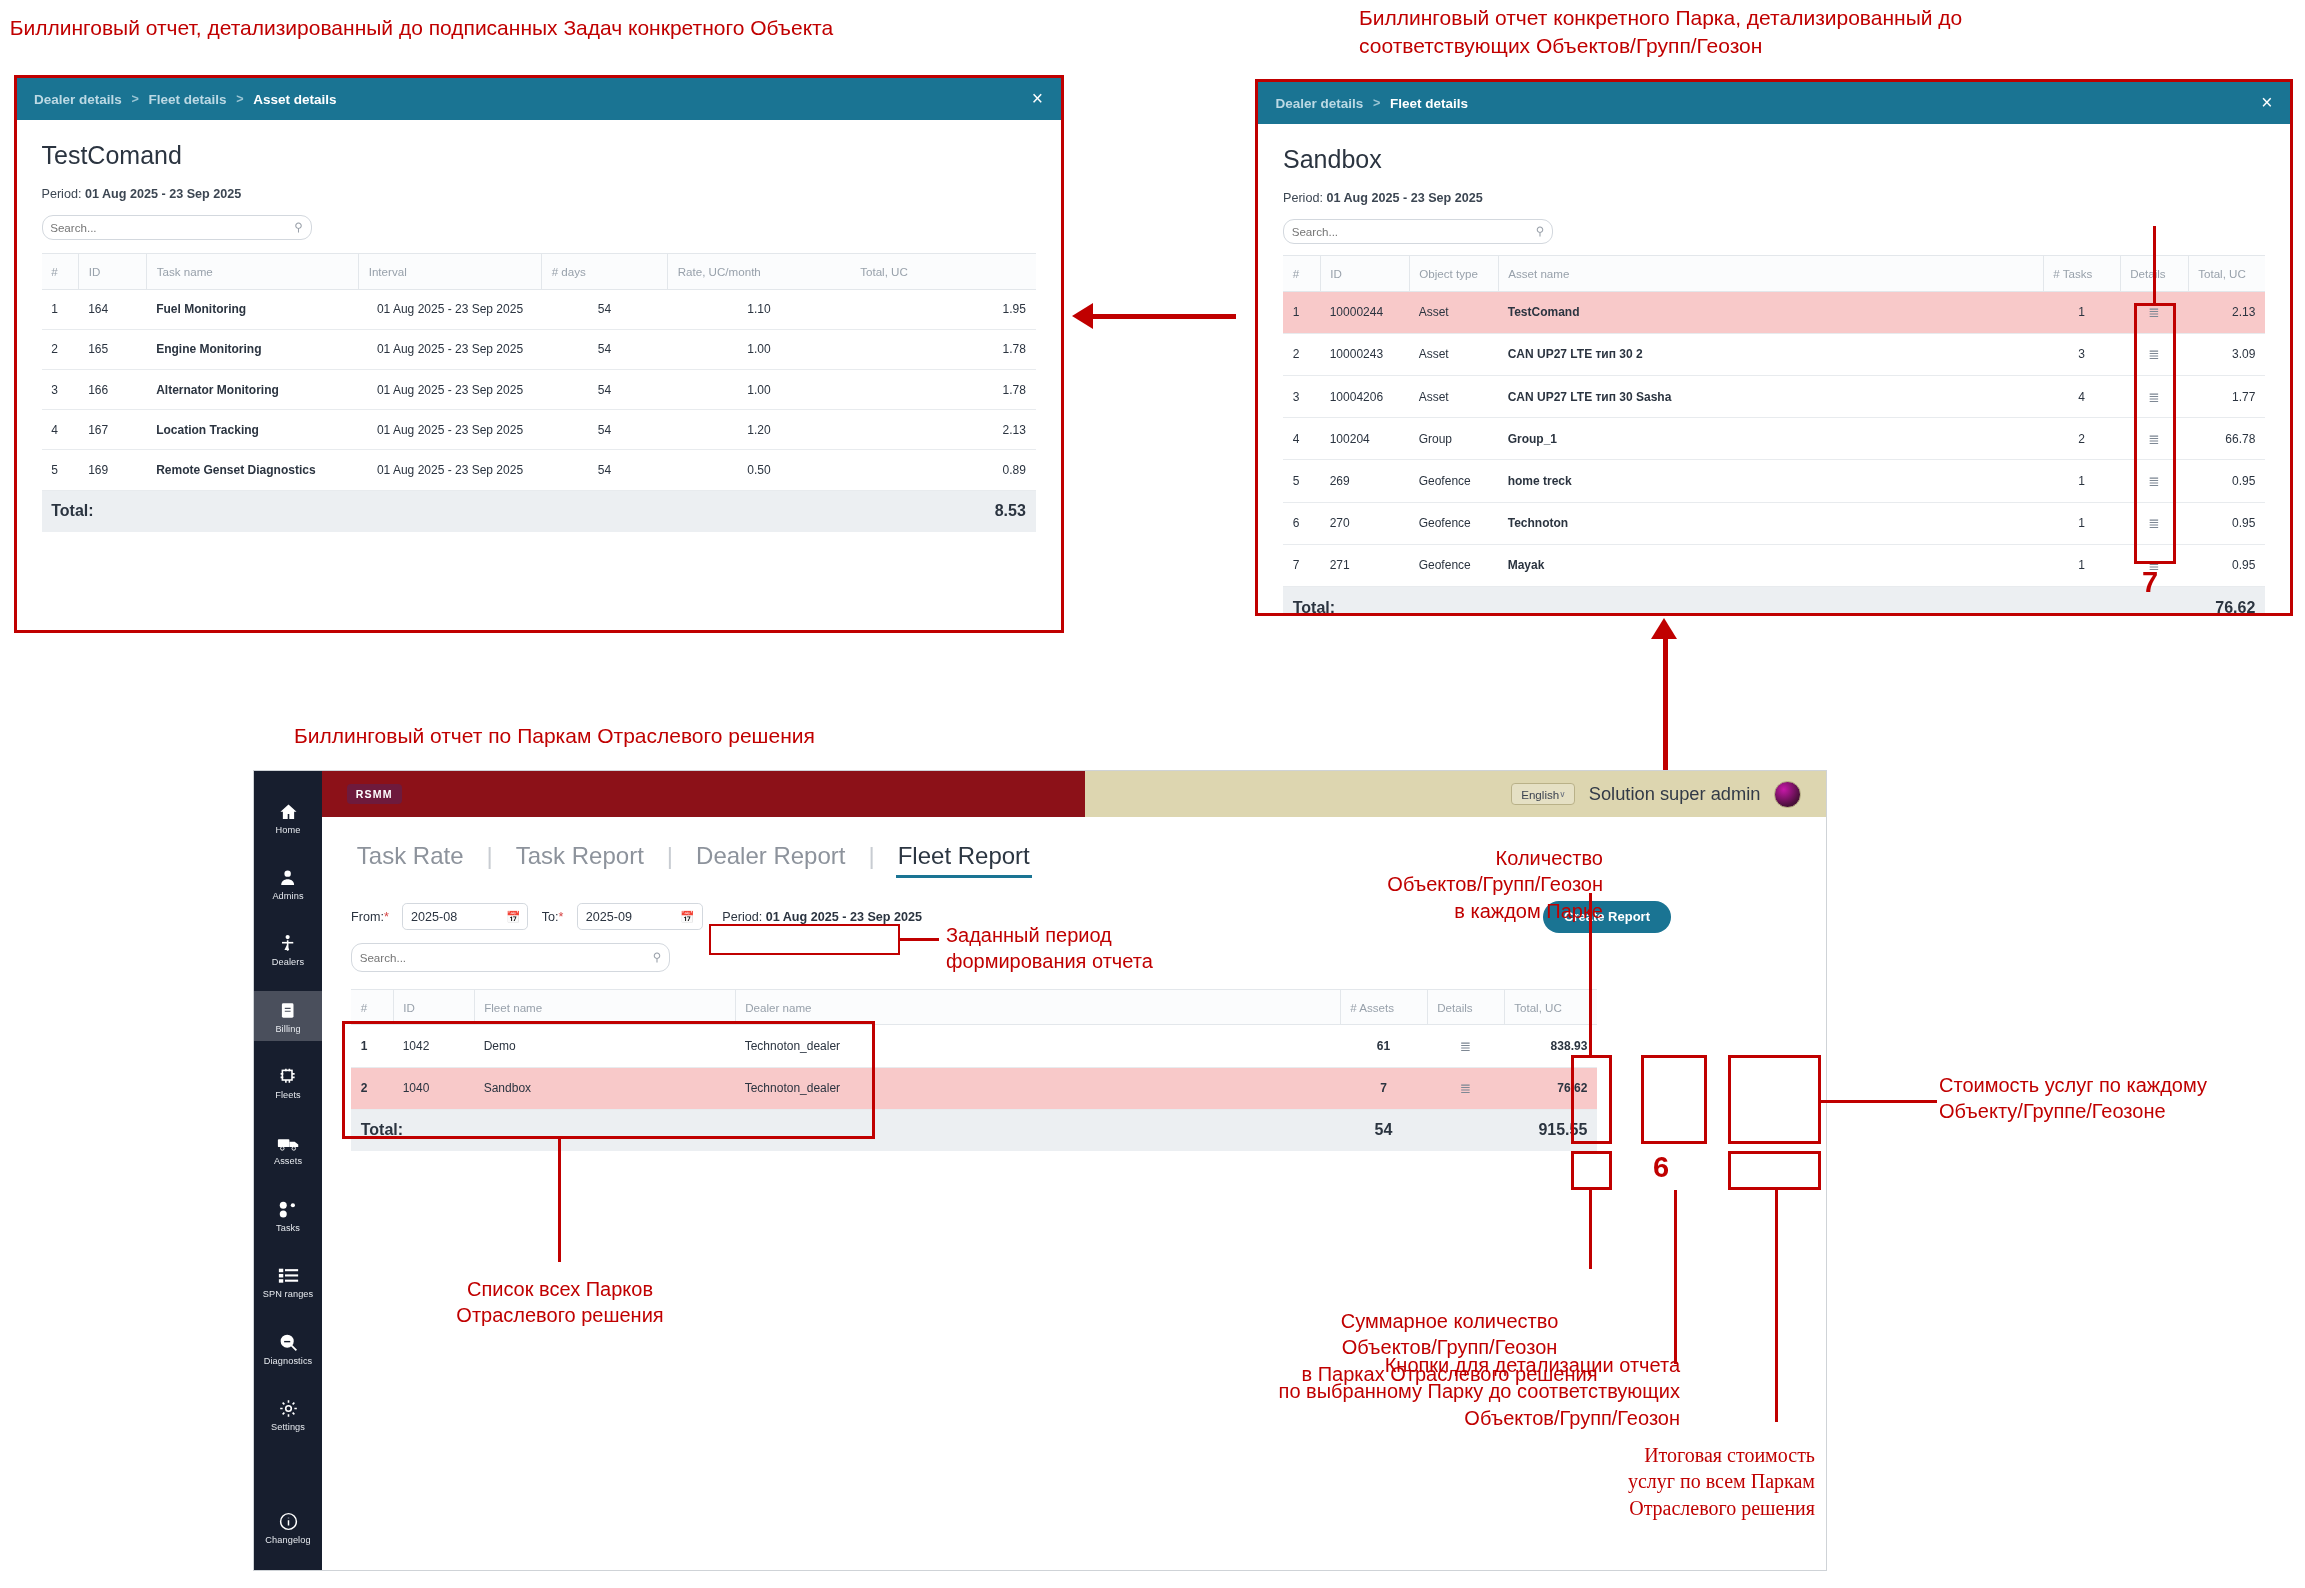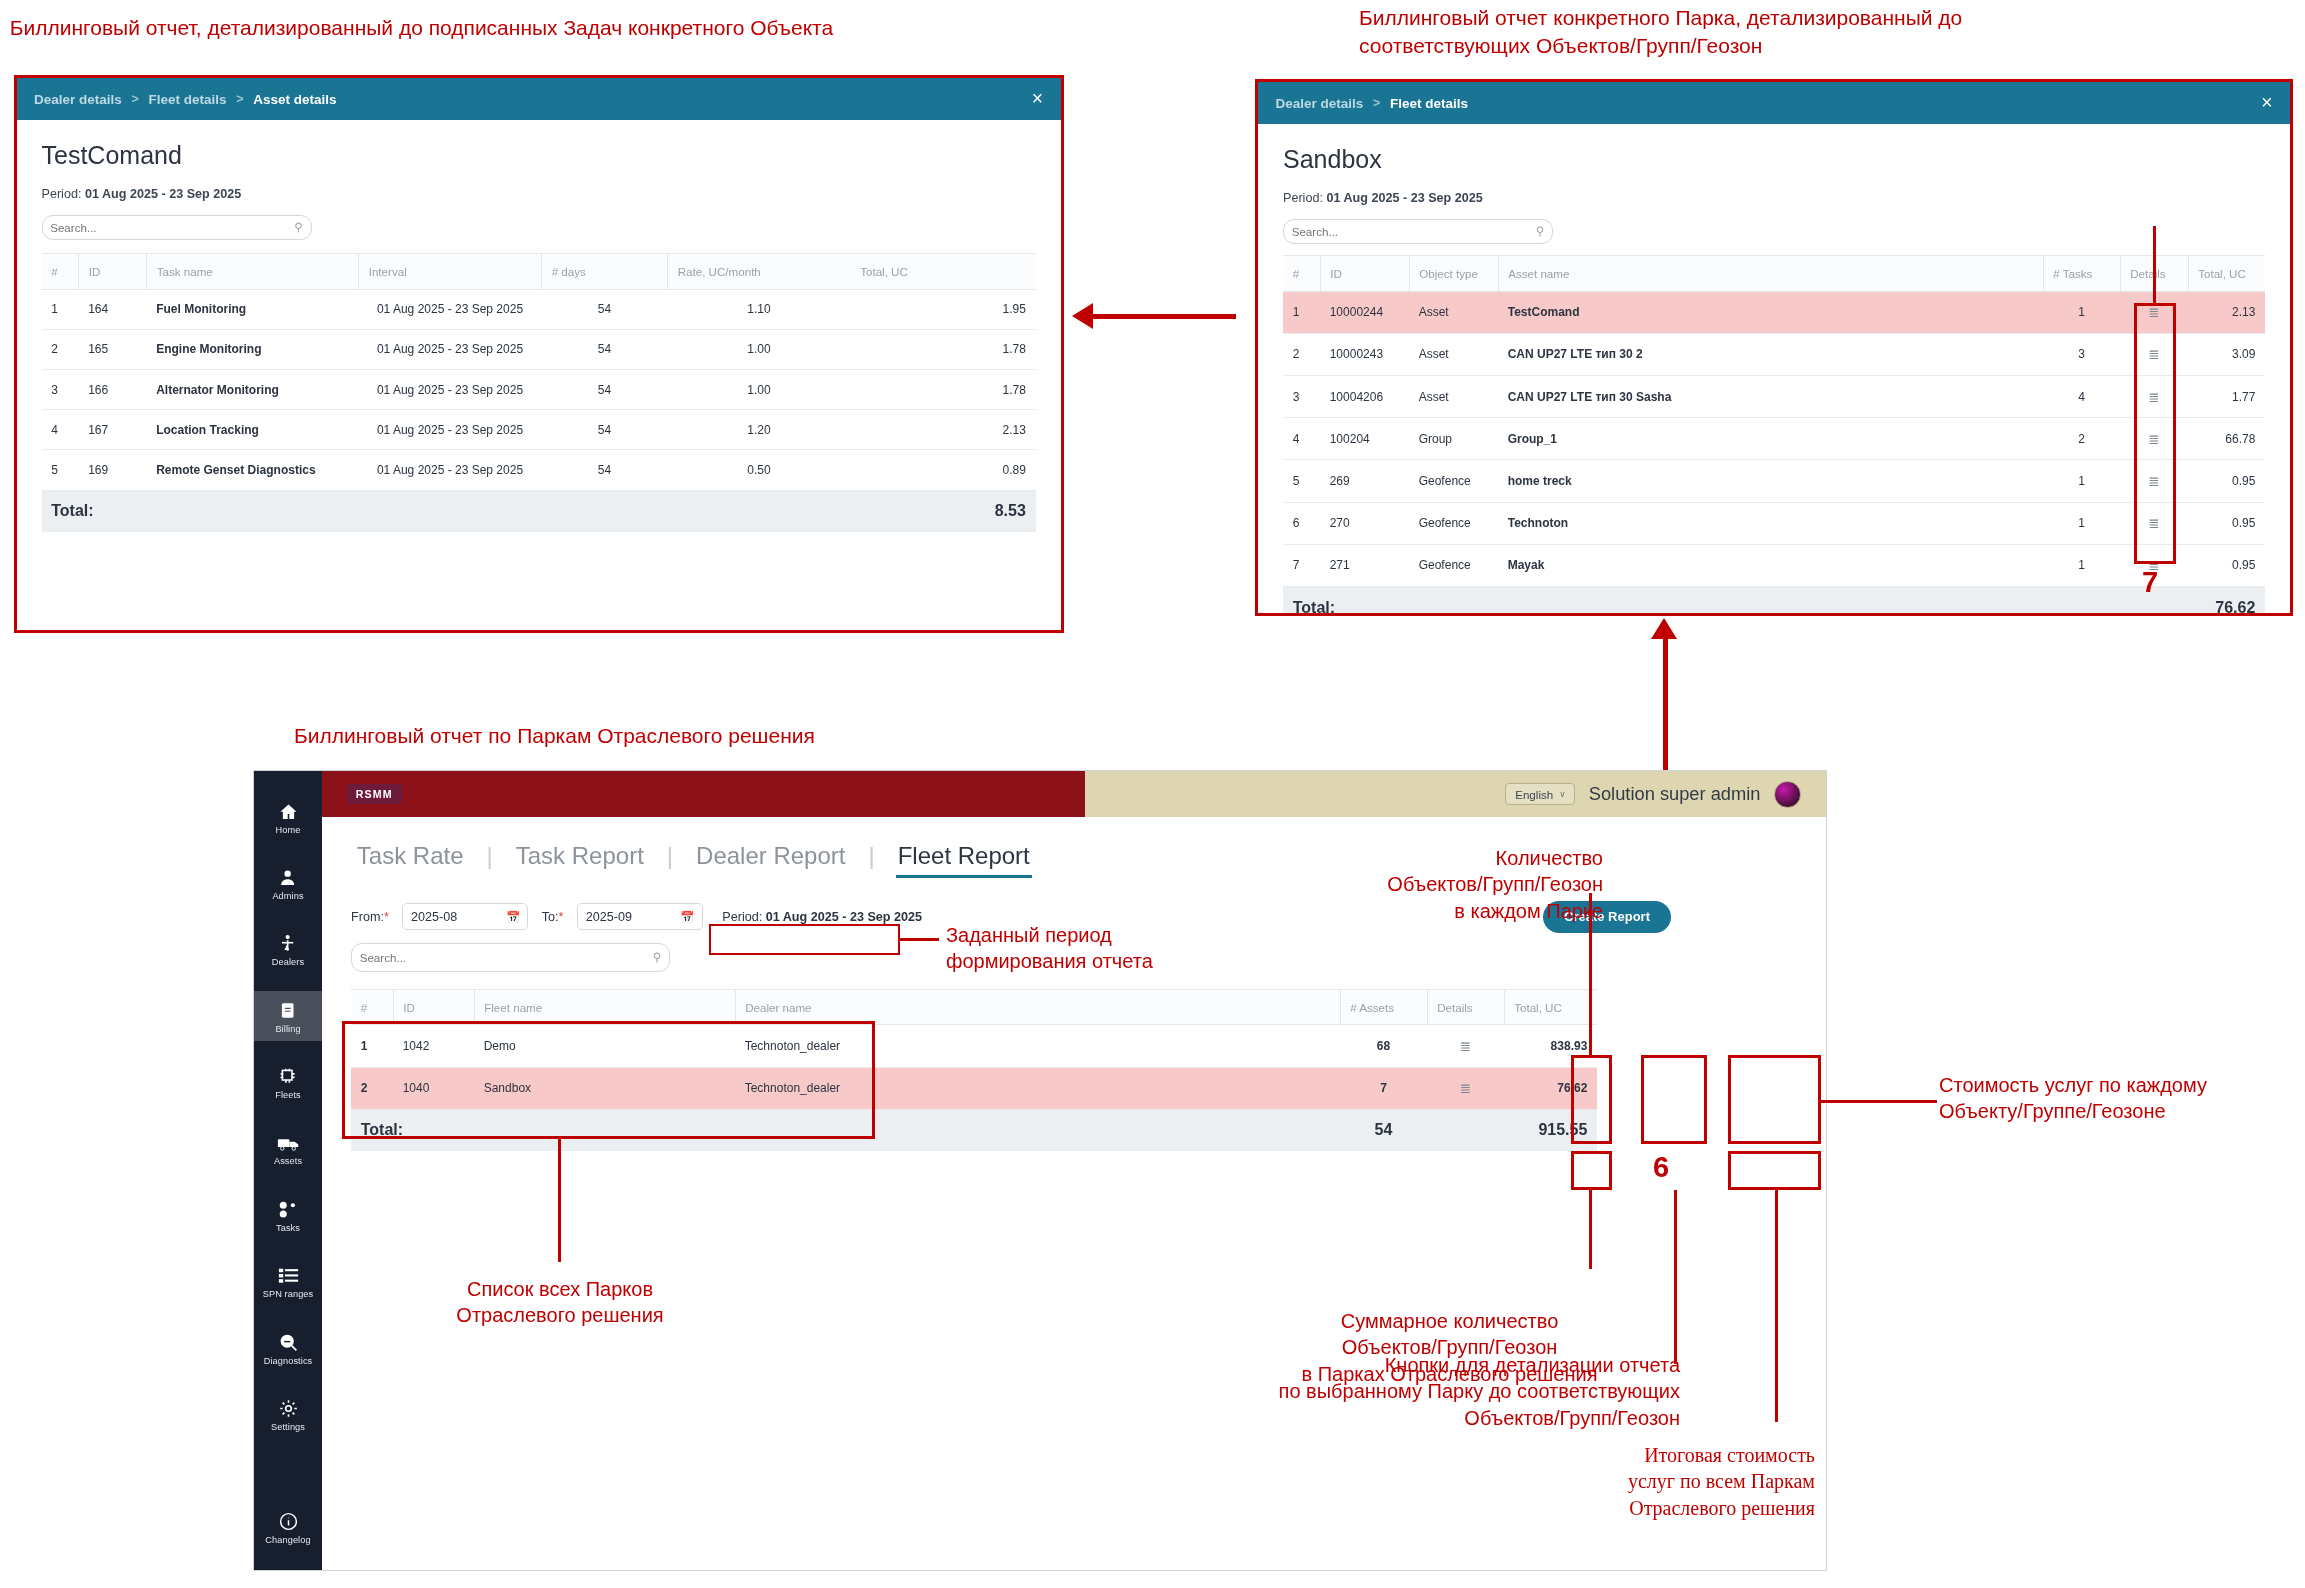--- a/index.html
+++ b/index.html
@@ -149,21 +149,21 @@
   .logo {
     background: #6e1a3c; color: #ffffff; font-size: 10.6px; font-weight: bold;
     letter-spacing: 1.2px; padding: 3.9px 8.7px; border-radius: 3.9px;
   }
   .topbar-right {
     flex: 1; background: #ddd6b0; height: 46px; display: flex; align-items: center;
     justify-content: flex-end; padding-right: 25px; gap: 13.5px;
   }
   .lang {
     border: 1px solid #b9b188; border-radius: 3.9px; padding: 3.9px 8.7px;
-    font-size: 11.6px; color: #3c4350; display: flex; align-items: center; gap: 6px;
+    font-size: 11.6px; color: #3c4350; display: flex; align-items: center; gap: 0;
     background: rgba(255,255,255,.25); cursor: pointer;
   }
   .lang .chev { font-size: 8.7px; color: #6b7280; }
   .username { font-size: 18.3px; color: #323a47; }
   .avatar {
     width: 27px; height: 27px; border-radius: 50%;
     background: radial-gradient(circle at 35% 30%, #c618a8, #4a0f3a 70%);
     border: 1px solid #b0a87f;
   }
 
@@ -601,21 +601,21 @@
               <th class="sep ta-c" style="width:77px">Details</th>
               <th class="sep ta-r" style="width:93px">Total, UC</th>
             </tr>
           </thead>
           <tbody>
             <tr>
               <td class="bold">1</td>
               <td>1042</td>
               <td>Demo</td>
               <td>Technoton_dealer</td>
-              <td class="ta-c bold">68</td>
+              <td class="ta-c bold">61</td>
               <td class="ta-c"><span class="detail-ico">≣</span></td>
               <td class="ta-r bold">838.93</td>
             </tr>
             <tr class="hl">
               <td class="bold">2</td>
               <td>1040</td>
               <td>Sandbox</td>
               <td>Technoton_dealer</td>
               <td class="ta-c bold">7</td>
               <td class="ta-c"><span class="detail-ico">≣</span></td>

